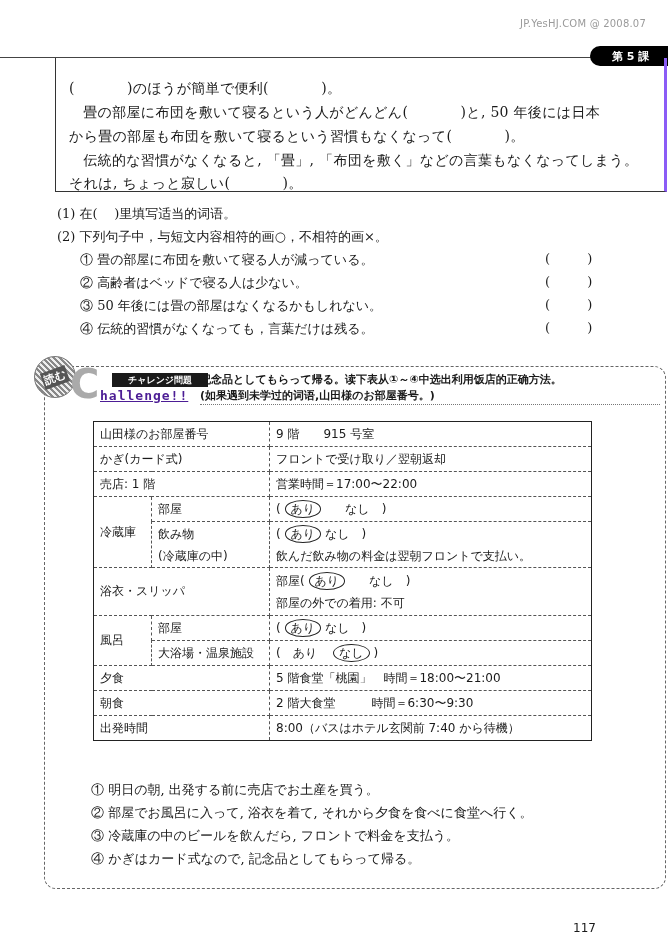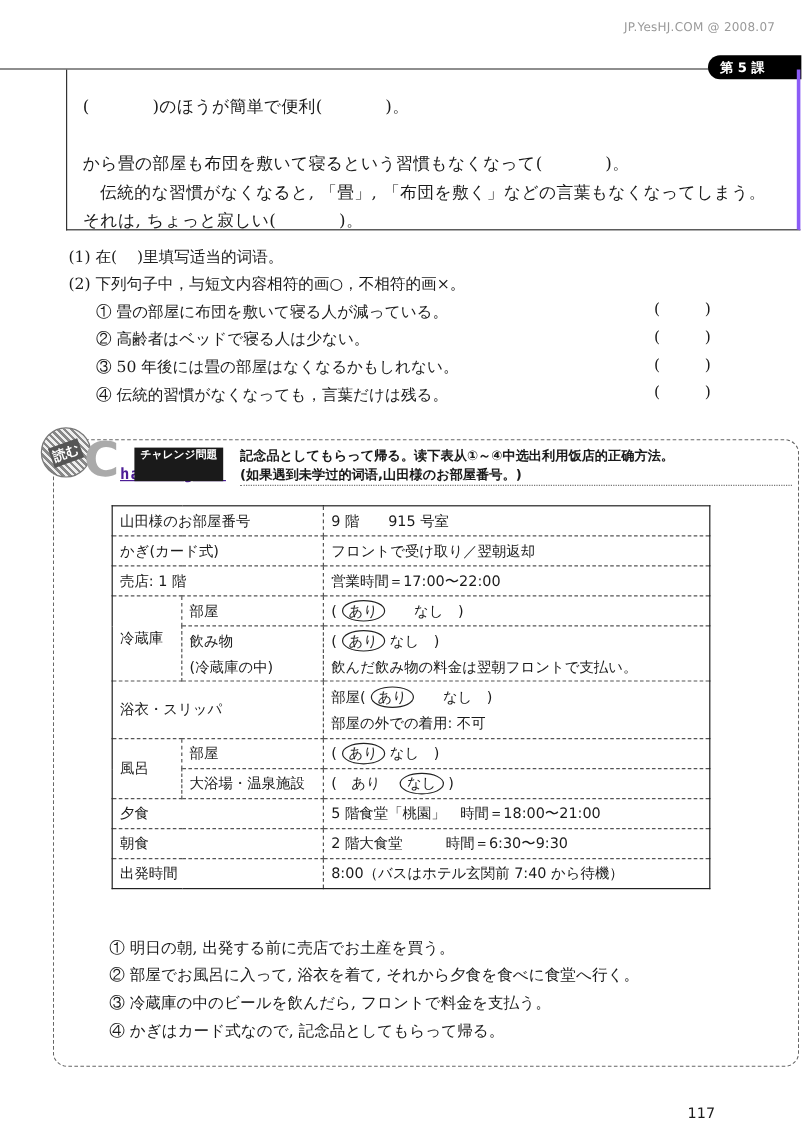--- a/index.html
+++ b/index.html
@@ -1,34 +1,34 @@
 <!DOCTYPE html>
 <html><head>
 <meta charset="utf-8">
 <style>
   * { box-sizing: border-box; margin: 0; padding: 0; }
   html, body { width: 668px; height: 945px; background: #ffffff; overflow: hidden; }
   body { position: relative; font-family: "DejaVu Serif", "Liberation Serif", serif; color: #1a1a1a; }
 
   .watermark { position: absolute; left: 520px; top: 18px; font-family: "DejaVu Sans", sans-serif; font-size: 10px; color: #9a9a9a; letter-spacing: 0.2px; }
   .top-rule { position: absolute; left: 0; top: 57px; width: 600px; height: 1px; background: #444; }
-  .lesson-tab { position: absolute; left: 590px; top: 46px; width: 78px; height: 20px; background: #000; color: #fff; border-radius: 10px 0 0 10px; font-family: "DejaVu Sans", sans-serif; font-size: 11px; font-weight: bold; display: flex; align-items: center; padding-left: 10px; }
+  .lesson-tab { position: absolute; left: 590px; top: 46px; width: 78px; height: 20px; background: #000; color: #fff; border-radius: 10px 0 0 10px; font-family: "DejaVu Sans", sans-serif; font-size: 11px; font-weight: bold; display: flex; align-items: center; padding-left: 22px; }
 
   .passage-box { position: absolute; left: 55px; top: 58px; width: 612px; height: 134px; border-left: 1px solid #333; border-right: 3px solid #8b5cf6; border-bottom: 1.5px solid #333; }
   .passage-box .line { position: absolute; font-size: 14px; white-space: pre; letter-spacing: 0.3px; }
 
   .questions .q { position: absolute; font-size: 13px; white-space: pre; }
   .questions .paren { position: absolute; font-size: 13px; white-space: pre; }
 
   .challenge-frame { position: absolute; left: 44px; top: 366px; width: 622px; height: 523px; border: 1.5px dashed #666; border-radius: 12px; }
   .badge-circle { position: absolute; left: 34px; top: 356px; width: 42px; height: 42px; border-radius: 50%; background: repeating-linear-gradient(45deg, #888 0 2px, #eee 2px 4px); border: 1px solid #777; display: flex; align-items: center; justify-content: center; }
   .badge-circle span { font-family: "DejaVu Sans", sans-serif; font-weight: bold; font-size: 11px; color: #fff; background: #555; padding: 1px 2px; transform: rotate(-20deg); }
   .big-c { position: absolute; left: 70px; top: 364px; font-family: "DejaVu Sans", sans-serif; font-weight: bold; font-size: 40px; color: #aaa; line-height: 1; }
   .challenge-word { position: absolute; left: 100px; top: 388px; font-family: "DejaVu Sans Mono", monospace; font-size: 13px; color: #4c1d95; letter-spacing: 1px; font-weight: bold; text-decoration: underline; }
-  .challenge-label { position: absolute; left: 112px; top: 373px; height: 28px; background: #1a1a1a; color: #fff; font-family: "DejaVu Sans", sans-serif; font-size: 9px; font-weight: bold; padding: 1px 5px; line-height: 12px; }
+  .challenge-label { position: absolute; left: 112px; top: 373px; height: 14px; background: #1a1a1a; color: #fff; font-family: "DejaVu Sans", sans-serif; font-size: 9px; font-weight: bold; padding: 1px 16px; line-height: 12px; }
   .challenge-instr { position: absolute; left: 200px; top: 372px; font-family: "DejaVu Sans", sans-serif; font-size: 11px; font-weight: bold; white-space: pre; }
   .challenge-instr2 { position: absolute; left: 200px; top: 388px; font-family: "DejaVu Sans", sans-serif; font-size: 11px; font-weight: bold; white-space: pre; }
   .instr-rule { position: absolute; left: 200px; top: 404px; width: 460px; border-top: 1px dotted #777; }
 
   table.info { position: absolute; left: 93px; top: 421px; width: 499px; border-collapse: collapse; border: 1.5px solid #222; font-family: "DejaVu Sans", sans-serif; font-size: 12px; }
   table.info td { border: 1px dashed #555; padding: 0 6px; height: 25px; vertical-align: middle; white-space: nowrap; }
   table.info td.c1 { width: 58px; }
   table.info td.c2 { width: 118px; }
   .circled { display: inline-block; border: 1.2px solid #222; border-radius: 50%; padding: 0 5px; line-height: 16px; }
   .sub { display: block; line-height: 22px; }
@@ -39,20 +39,21 @@
 </style>
 </head>
 <body>
 
 <div class="watermark">JP.YesHJ.COM @ 2008.07</div>
 <div class="top-rule"></div>
 <div class="lesson-tab">第 5 課</div>
 
 <div class="passage-box">
   <div class="line" style="left:13px; top:22px;">(           )のほうが簡単で便利(           )。</div>
+  <div class="line" style="left:13px; top:46px;">　畳の部屋に布団を敷いて寝るという人がどんどん(           )と, 50 年後には日本</div>
   <div class="line" style="left:13px; top:70px;">から畳の部屋も布団を敷いて寝るという習慣もなくなって(           )。</div>
   <div class="line" style="left:13px; top:94px;">　伝統的な習慣がなくなると, 「畳」, 「布団を敷く」などの言葉もなくなってしまう。</div>
   <div class="line" style="left:13px; top:117px;">それは, ちょっと寂しい(           )。</div>
 </div>
 
 <div class="questions">
   <div class="q" style="left:57px; top:205px;">(1) 在(    )里填写适当的词语。</div>
   <div class="q" style="left:57px; top:228px;">(2) 下列句子中，与短文内容相符的画○，不相符的画×。</div>
 
   <div class="q" style="left:80px; top:251px;">① 畳の部屋に布団を敷いて寝る人が減っている。</div>

